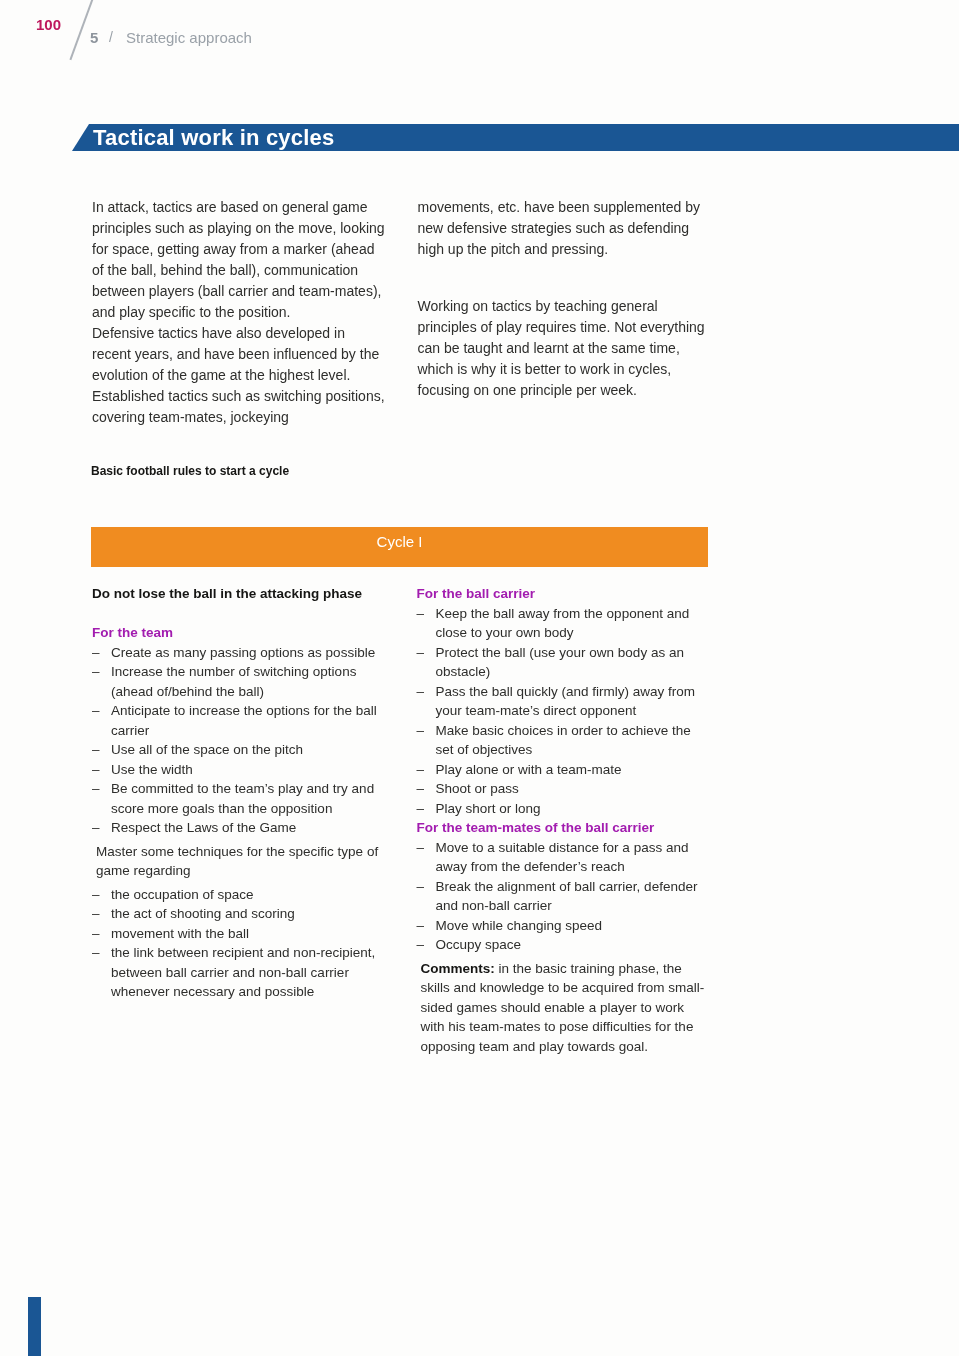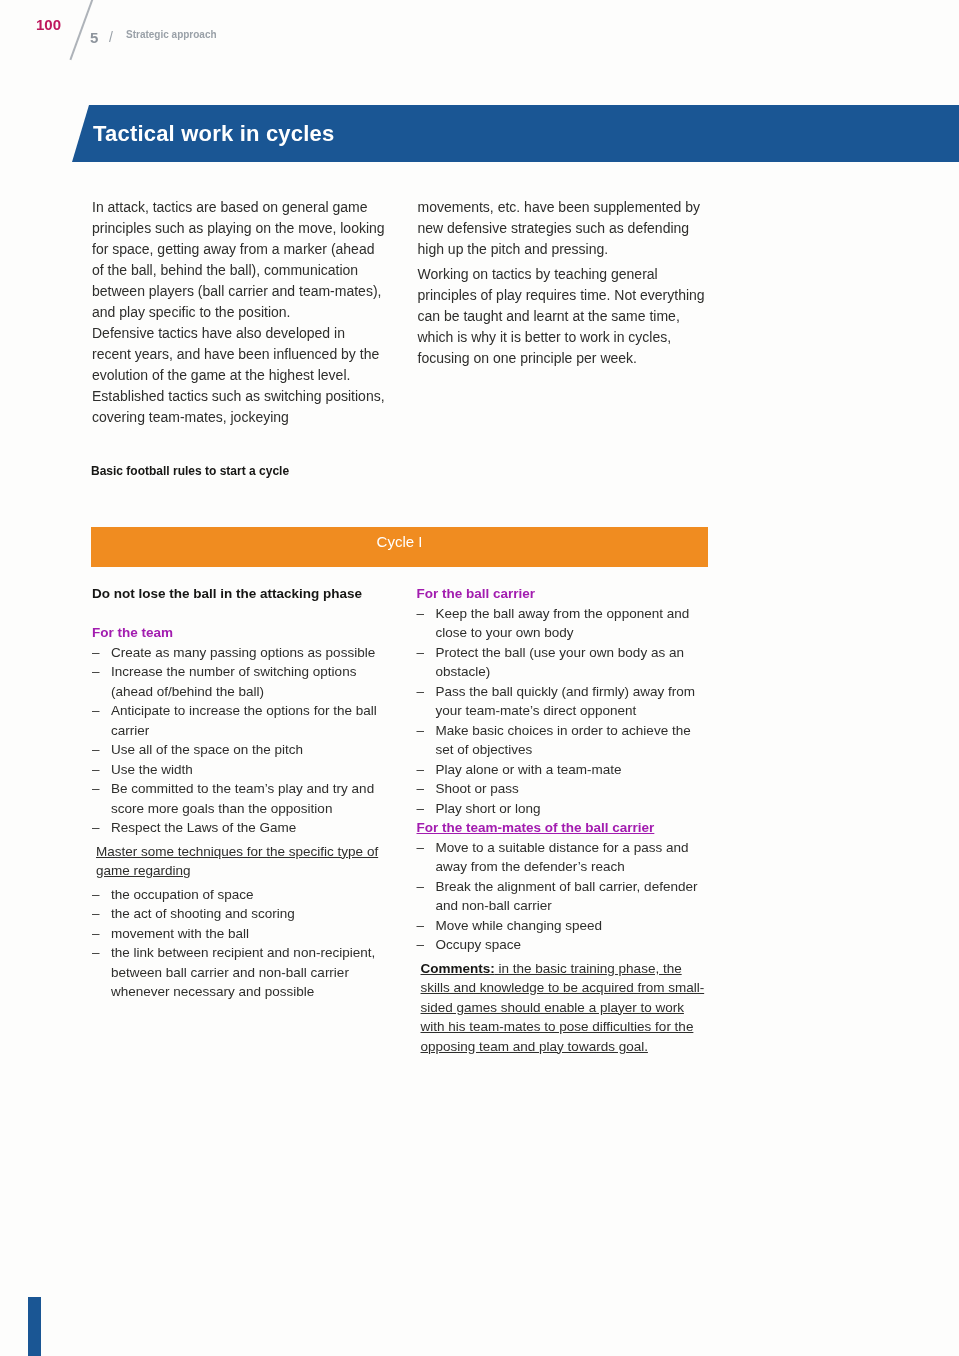--- a/index.html
+++ b/index.html
@@ -6,49 +6,49 @@
   .page {
     position:relative; width:959px; height:1356px; background:#fdfdfc;
     overflow:hidden; font-family:"Liberation Sans","DejaVu Sans",sans-serif;
     color:#2e2e2c; -webkit-font-smoothing:antialiased;
   }
   
   .hdr-num   { position:absolute; left:36px;  top:16px; font-size:15px; font-weight:bold; color:#be185d; }
   .hdr-slash-big { position:absolute; left:81px; top:-6px; width:2px; height:68px; background:#aeb3b9; transform:rotate(20deg); }
   .hdr-chapter { position:absolute; left:90px; top:29px; font-size:15px; font-weight:bold; color:#8d949c; }
   .hdr-slash-small { position:absolute; left:109px; top:29px; font-size:14px; color:#9aa1a8; }
-  .hdr-crumb { position:absolute; left:126px; top:29px; font-size:10px; color:#9aa1a8;font-weight:bold; }
+  .hdr-crumb { position:absolute; left:126px; top:29px; font-size:15px; color:#9aa1a8; }
   
   .title-banner {
-    position:absolute; left:72px; right:0; top:105px; height:57px;
+    position:absolute; left:72px; right:0; top:124px; height:27px;
     background:#1a5694; clip-path:polygon(17px 0, 100% 0, 100% 100%, 0 100%);
   }
   .title-banner .t {
     position:absolute; left:21px; top:50%; transform:translateY(-50%);
     color:#ffffff; font-size:22px; font-weight:bold; letter-spacing:0.2px; white-space:nowrap;
   }
   
   .intro { position:absolute; left:92px; top:197px; width:620px; display:flex; gap:31px; font-size:14px; line-height:21px; }
   .intro .col { width:299px; }
   .intro p { margin:0; }
-  .intro .gap { margin-top:4px; }
+  .intro .gap { margin-top:36px; }
   
   .section-heading { position:absolute; left:91px; top:464px; font-size:12px; font-weight:bold; color:#161614; }
   .cycle-banner {
     position:absolute; left:91px; top:527px; width:617px; height:40px;
     background:#f08c20; color:#ffffff; text-align:center; line-height:30px; font-size:15px;
   }
   
   .rules { position:absolute; left:92px; top:584px; width:618px; display:flex; gap:33px; font-size:13.5px; line-height:19.5px; }
   .rules .col-l { width:298px; }
   .rules .col-r { width:300px; }
   .rules h3 { margin:0 0 19.5px 0; font-size:13.5px; line-height:19.5px; font-weight:bold; color:#161614; }
   .rules h4 { margin:0; font-size:13.5px; line-height:19.5px; font-weight:bold; color:#a21caf; }
   .rules p  { margin:4px; }
-  .mt { margin-top:19.5px;text-decoration:underline; }
+  .mt { margin-top:19.5px; }
   .li { display:flex; }
   .li .dash { flex:0 0 19px; width:19px; }
   .li .li-text { flex:1; }
   .comments b { color:#161614; }
   
   .edge-tab { position:absolute; left:28px; bottom:0; width:13px; height:59px; background:#1a5694; }
 </style>
 </head>
 <body>
 

